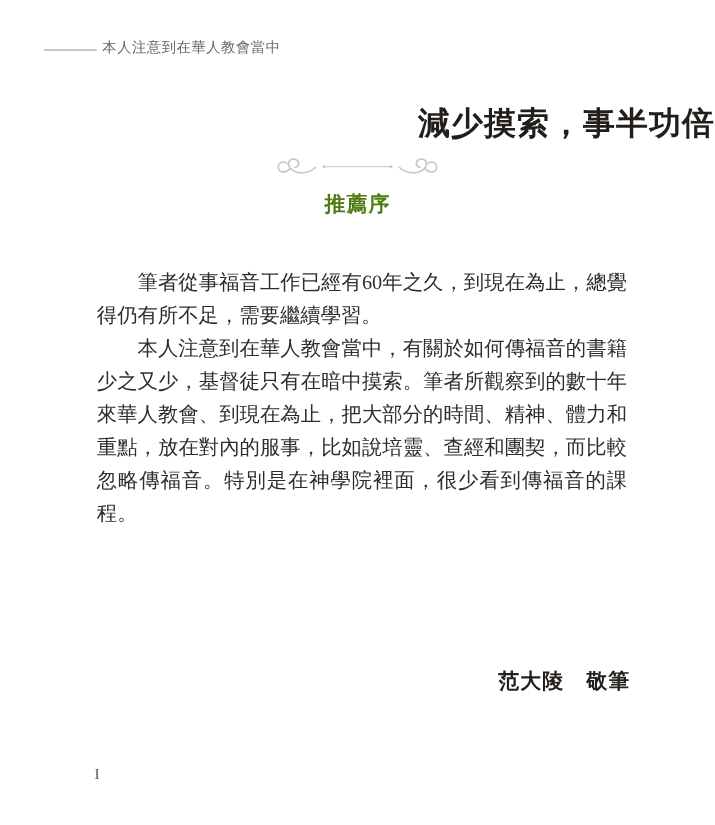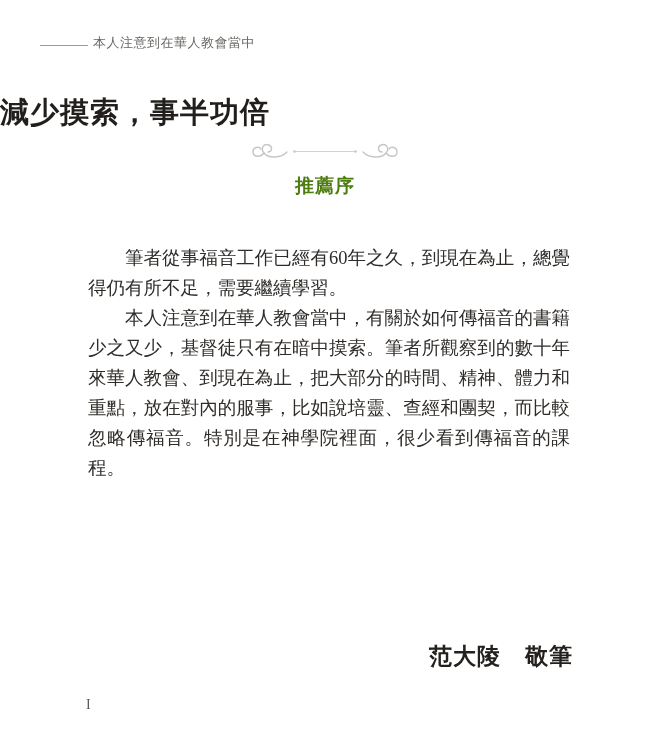--- a/index.html
+++ b/index.html
@@ -40,21 +40,21 @@
     letter-spacing: 0.5px;
     color: #686663;
     white-space: nowrap;
   }
   
   .chapter-title {
     position: absolute;
     top: 93px;
     left: 0;
     width: 650px;
-    text-align: left;
+    text-align: right;
     font-size: 29px;
     font-weight: bold;
     letter-spacing: 1px;
     color: #211e1b;
     white-space: nowrap;
   }
   .flourish-wrap {
     position: absolute;
     top: 141px;
     left: 250px;
@@ -85,23 +85,23 @@
     color: #2f2c29;
   }
   .body-text p {
     margin: 0;
     padding: 0;
     text-indent: 2em;
   }
   
   .sig-name {
     position: absolute;
-    top: 641px;
+    top: 606px;
     right: 77px;
-    font-size: 23px;
+    font-size: 19px;
     font-weight: bold;
     letter-spacing: 1px;
     color: #23201d;
     white-space: nowrap;
   }
   .sig-org {
     position: absolute;
     top: 672px;
     right: 95px;
     font-family: "Liberation Sans", "DejaVu Sans", sans-serif;

